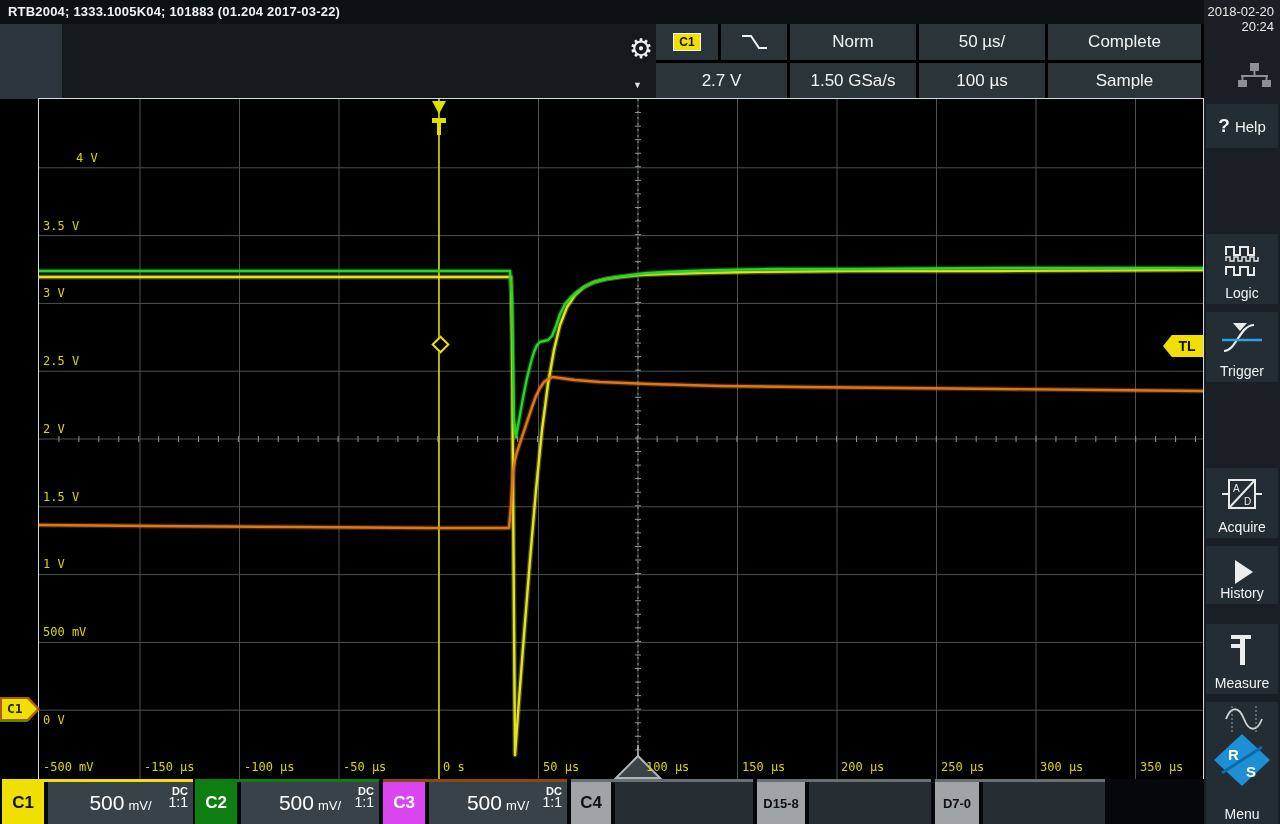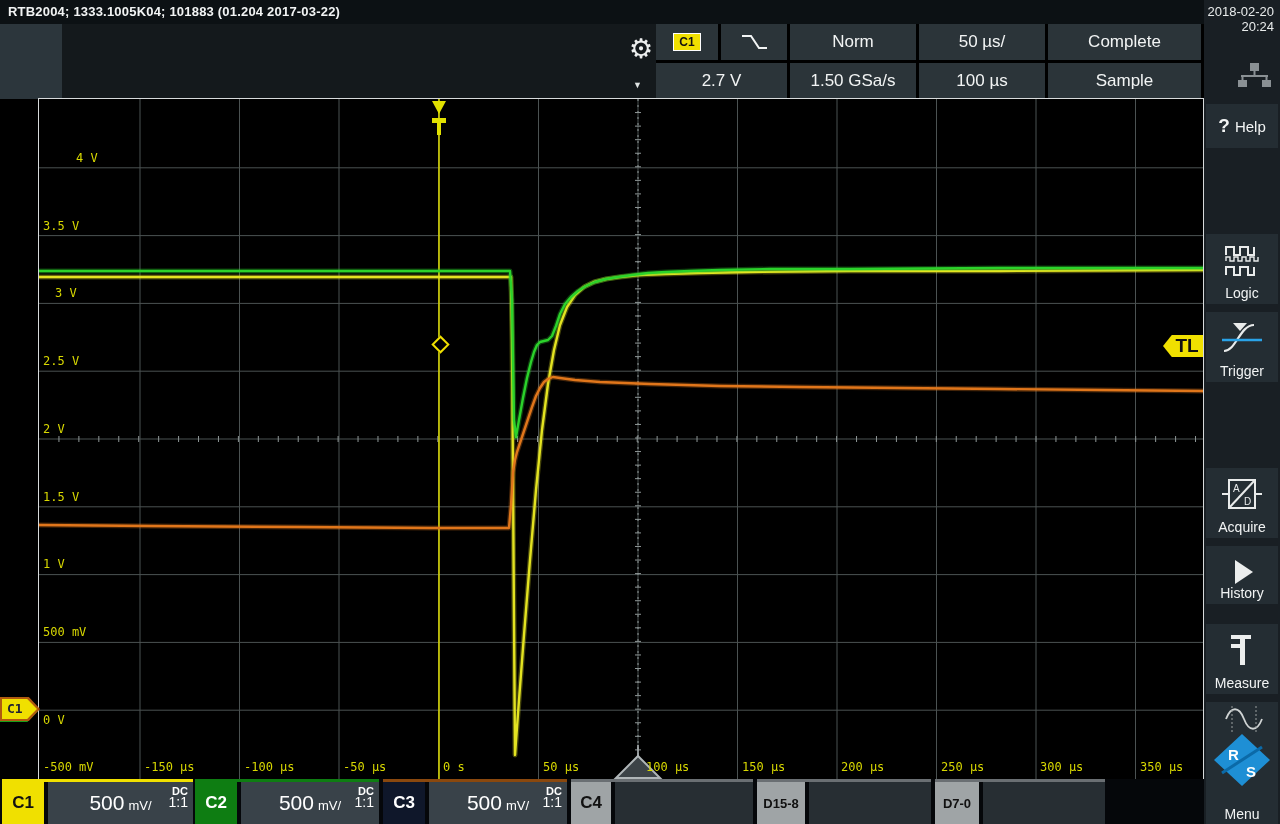--- a/index.html
+++ b/index.html
@@ -26,21 +26,21 @@
   .sbtn .lbl{position:absolute;bottom:3px;left:0;width:100%;font-size:14px;}
   .sbtn svg{margin-top:7px;}
   #btn-help{display:flex;align-items:center;justify-content:center;font-size:15px;}
   #btn-help b{font-size:19px;margin-right:5px;font-weight:700;}
   #btn-menu .lbl{bottom:2px;}
   
   #scope{position:absolute;left:38px;top:98px;width:1164px;height:680px;background:#000;border:1px solid #d7dadb;}
   #scope-svg{position:absolute;left:0;top:0;}
   .vlab,.tlab{position:absolute;color:#d8d800;font-family:"DejaVu Sans Mono",monospace;font-size:12px;z-index:3;white-space:nowrap;}
   #tl-flag{position:absolute;left:1124px;top:236px;width:40px;height:22px;background:#f0e000;color:#111;
-    font-size:19px;font-weight:700;display:flex;align-items:center;justify-content:center;padding-left:8px;box-sizing:border-box;
+    font-size:14px;font-weight:700;display:flex;align-items:center;justify-content:center;padding-left:8px;box-sizing:border-box;
     clip-path:polygon(22% 0,100% 0,100% 100%,22% 100%,0 50%);z-index:4;}
   #trig-diamond{position:absolute;left:395px;top:239px;width:9px;height:9px;border:2px solid #f0e000;background:#000;transform:rotate(45deg);z-index:4;}
   
   #choff{position:absolute;left:0;top:697px;width:40px;height:26px;z-index:5;}
   #choff .arr{position:absolute;clip-path:polygon(0 0,72% 0,100% 50%,72% 100%,0 100%);}
   #choff .a1{left:0;top:3px;width:38px;height:22px;background:#18a018;}
   #choff .a2{left:0;top:0;width:40px;height:24px;background:#b05a10;}
   #choff .a3{left:2px;top:2px;width:35px;height:20px;background:#f0e000;color:#223;
     font-family:"DejaVu Sans Mono",monospace;font-size:13px;font-weight:700;line-height:20px;padding-left:5px;box-sizing:border-box;}
   
@@ -309,21 +309,21 @@
       <polyline points="0,172 261,172 471,172 473,201 475,321 477,338 480,321 484,299 488,279 492,263 495,253 498,246 501,243 505,242 509,241 513,237 517,227 521,215 526,205 532,198 539,192 547,187 556,183 567,180 579,178 593,176 609,174 627,173 651,172 681,171 731,170 811,170 961,169 1164,169" fill="none" stroke="#2bd22b" stroke-width="2.4" stroke-linejoin="round"></polyline>
       <polygon points="393,2 407,2 400,15" fill="#e0e000"></polygon>
       <rect x="393" y="19" width="14" height="5" fill="#e0e000"></rect>
       <rect x="398" y="19" width="4" height="17" fill="#e0e000"></rect>
       <line x1="599" y1="646" x2="599" y2="657" stroke="#b0b6b8" stroke-width="1.5"></line>
       <polygon points="577,679 621,679 599,657" fill="#3c4347" stroke="#b0b6b8" stroke-width="2"></polygon>
     </svg>
 
   <div class="vlab" style="left:4px;top:52px;margin-left:33px;">4 V</div>
   <div class="vlab" style="left:4px;top:120px;">3.5 V</div>
-  <div class="vlab" style="left:16px;top:187px;">3 V</div>
+  <div class="vlab" style="left:4px;top:187px;">3 V</div>
   <div class="vlab" style="left:4px;top:255px;">2.5 V</div>
   <div class="vlab" style="left:4px;top:323px;">2 V</div>
   <div class="vlab" style="left:4px;top:391px;">1.5 V</div>
   <div class="vlab" style="left:4px;top:458px;">1 V</div>
   <div class="vlab" style="left:4px;top:526px;">500 mV</div>
   <div class="vlab" style="left:4px;top:594px;margin-top:20px;">0 V</div>
   <div class="vlab" style="left:4px;top:661px;">-500 mV</div>
 
   <div class="tlab" style="left:105px;top:661px;">-150 µs</div>
   <div class="tlab" style="left:205px;top:661px;">-100 µs</div>
@@ -366,21 +366,21 @@
       <span class="chscale">
         <span class="big">500</span>
         <span class="small">mV/</span>
       </span>
       <span class="chdc">
         <div class="dc">DC</div>
         <div class="probe">1:1</div>
       </span>
     </div>
     <div class="chline" style="left: 383px; width: 184px; background: rgb(138, 72, 14);"></div>
-    <div class="chbadge" style="left: 383px; width: 42px; background: #0f172a; color: rgb(255, 255, 255);">C3</div>
+    <div class="chbadge" style="left: 383px; width: 42px; background: #d946ef; color: rgb(255, 255, 255);">C3</div>
     <div class="chcell" style="left: 429px; width: 138px;">
       <span class="chscale">
         <span class="big">500</span>
         <span class="small">mV/</span>
       </span>
       <span class="chdc">
         <div class="dc">DC</div>
         <div class="probe">1:1</div>
       </span>
     </div>

